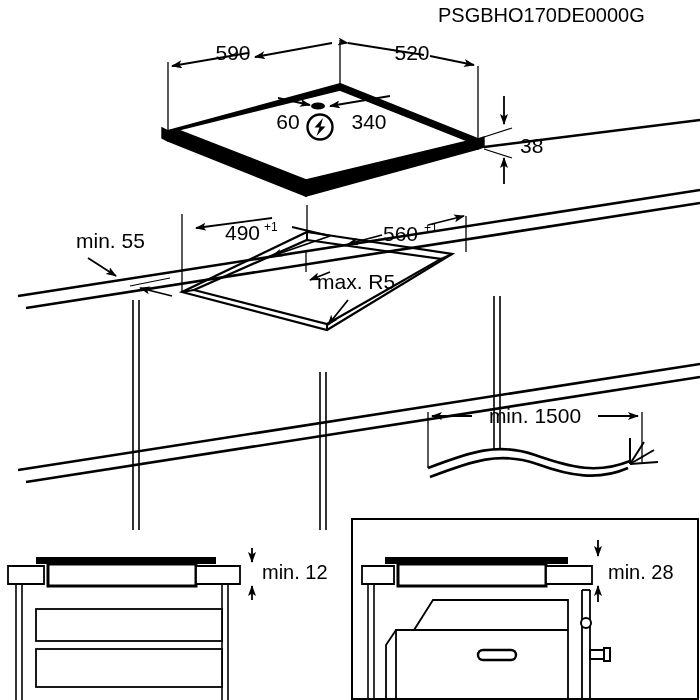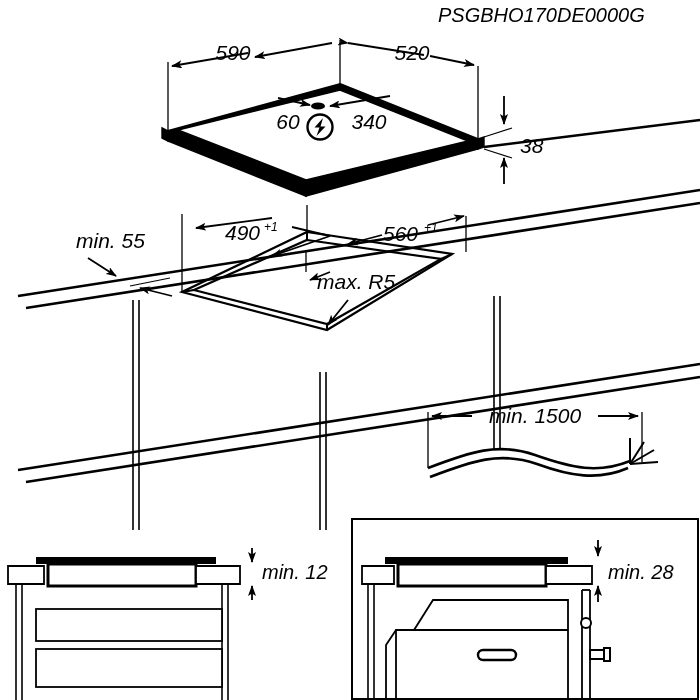--- a/index.html
+++ b/index.html
@@ -1,18 +1,18 @@
 <!DOCTYPE html>
 <html><head>
 <meta charset="utf-8">
 <style>
   html,body{margin:0;padding:0;background:#ffffff;}
   body{width:700px;height:700px;overflow:hidden;
        font-family:"Liberation Sans",sans-serif;color:#000;}
-  #sheet{position:relative;width:700px;height:580px;font-style:italic;}
+  #sheet{position:relative;width:700px;height:580px;}
   svg{position:absolute;top:0;left:0;width:700px;height:700px;}
   .txt{font-family:"Liberation Sans",sans-serif;fill:#000;}
   .code{font-size:20px;}
   .dim{font-size:21px;}
   .dimS{font-size:20px;}
   .sup{font-size:12px;}
 </style>
 </head>
 <body>
 

